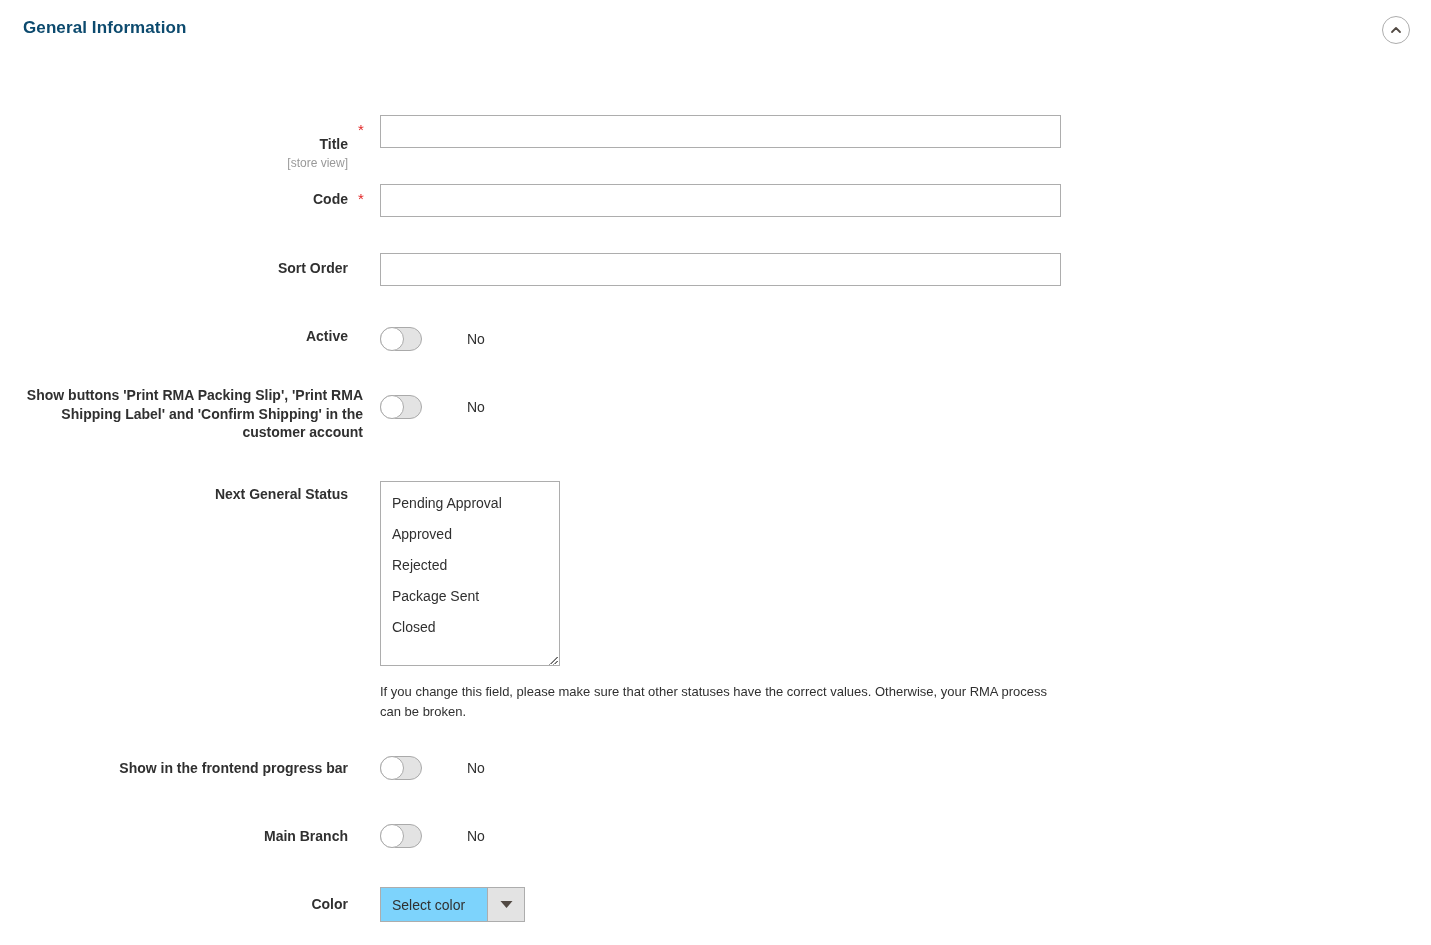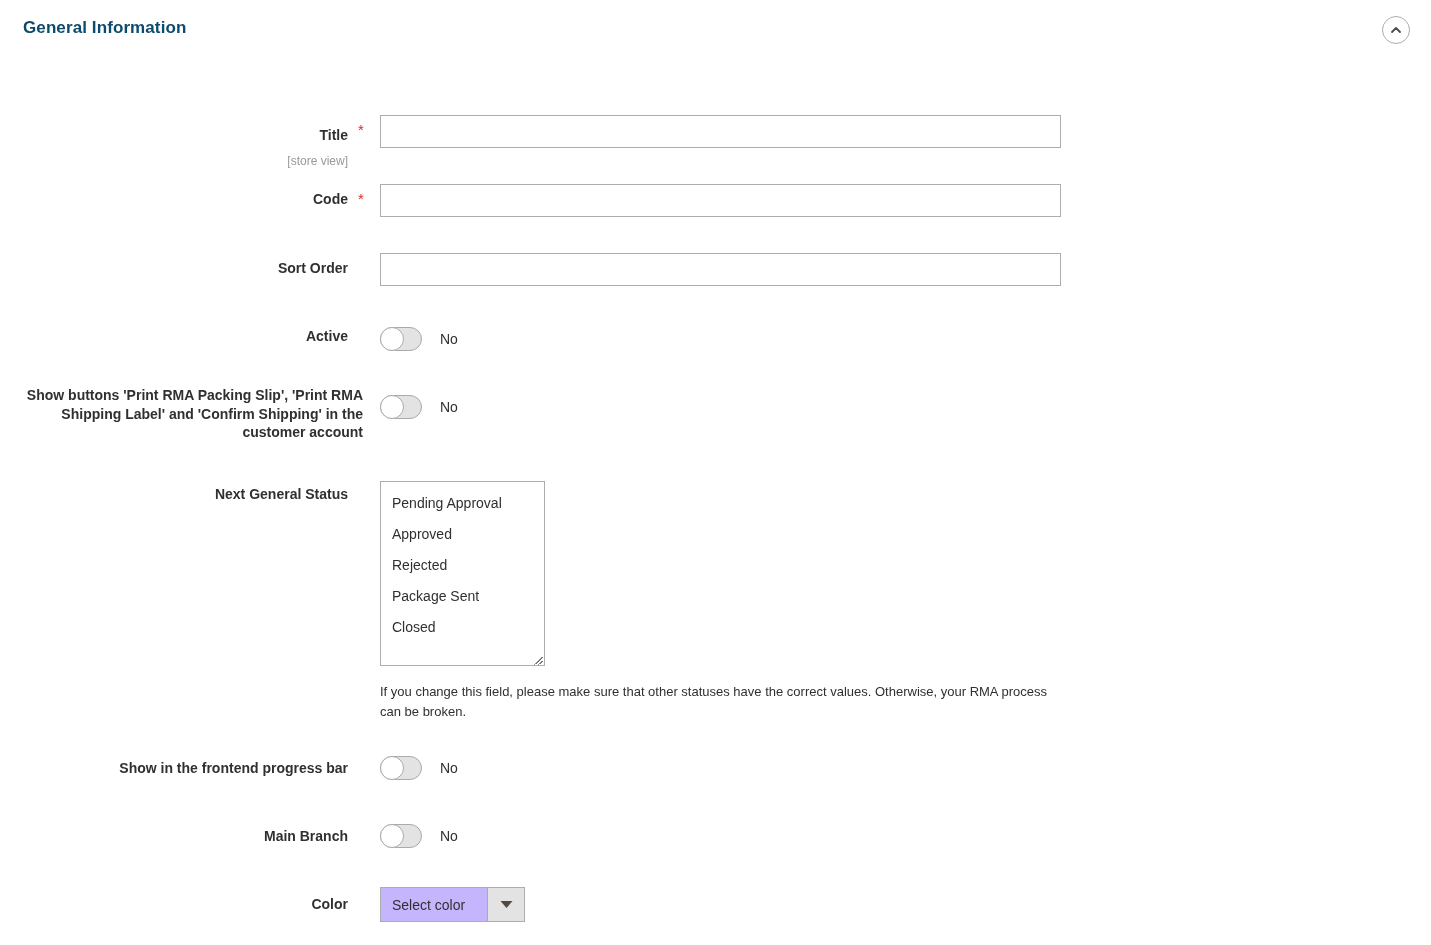--- a/index.html
+++ b/index.html
@@ -72,21 +72,21 @@
     font-weight: 700;
     color: #303030;
     line-height: 18.5px;
   }
   .field-label .scope {
     display: block;
     font-size: 12px;
     font-weight: 400;
     color: #999999;
     line-height: 16px;
-    margin-top: 8px;
+    margin-top: 1px;
   }
   .req-star {
     position: absolute;
     font-size: 15px;
     font-weight: 400;
     color: #e22626;
     line-height: 18px;
   }
 
   .field-control {
@@ -104,20 +104,21 @@
     color: #303030;
     padding: 0 9px;
     outline: none;
     border-radius: 0;
   }
 
   
   .toggle-wrap {
     display: flex;
     align-items: center;
+    gap: 27px;
   }
   .toggle {
     position: relative;
     width: 42px;
     height: 24px;
     border-radius: 12px;
     background: #e3e3e3;
     border: 1px solid #aaaaaa;
     cursor: pointer;
     flex: none;
@@ -134,21 +135,21 @@
   }
   .toggle-text {
     margin-left: 18px;
     font-size: 14px;
     color: #303030;
     line-height: 24px;
   }
 
   
   .multiselect {
-    width: 165px;
+    width: 180px;
     height: 185px;
     border: 1px solid #adadad;
     background: #ffffff;
     overflow: auto;
     padding: 6px 0 0 0;
     position: relative;
     resize: both;
   }
   .ms-option {
     font-size: 14px;
@@ -175,21 +176,21 @@
     margin-top: 16px;
   }
 
   
   .color-select {
     display: flex;
     align-items: stretch;
     width: 145px;
     height: 35px;
     border: 1px solid #adadad;
-    background: #c4b5fd;
+    background: #7dd3fc;
     cursor: pointer;
   }
   .color-select .cs-label {
     flex: 1 1 auto;
     display: flex;
     align-items: center;
     padding-left: 11px;
     font-size: 14px;
     color: #303030;
     white-space: nowrap;
@@ -215,21 +216,21 @@
       <svg width="16" height="16" viewBox="0 0 16 16">
         <polyline points="4,10 8,6 12,10" fill="none" stroke="#514943" stroke-width="1.8" stroke-linecap="round" stroke-linejoin="round"></polyline>
       </svg>
     </span>
   </button>
 </div>
 
 <div class="form">
 
   <div class="field-row" style="top:115px;">
-    <div class="field-label" style="left:0; top:11px; width:348px;">
+    <div class="field-label" style="left:0; top:20px; width:348px;">
       <span>Title</span>
       <span class="scope">[store view]</span>
     </div>
     <span class="req-star" style="left:358px; top:6px;">*</span>
     <div class="field-control" style="top:0;">
       <input class="text-input" type="text" placeholder="" style="">
     </div>
   </div>
 
   <div class="field-row" style="top:184px;">

